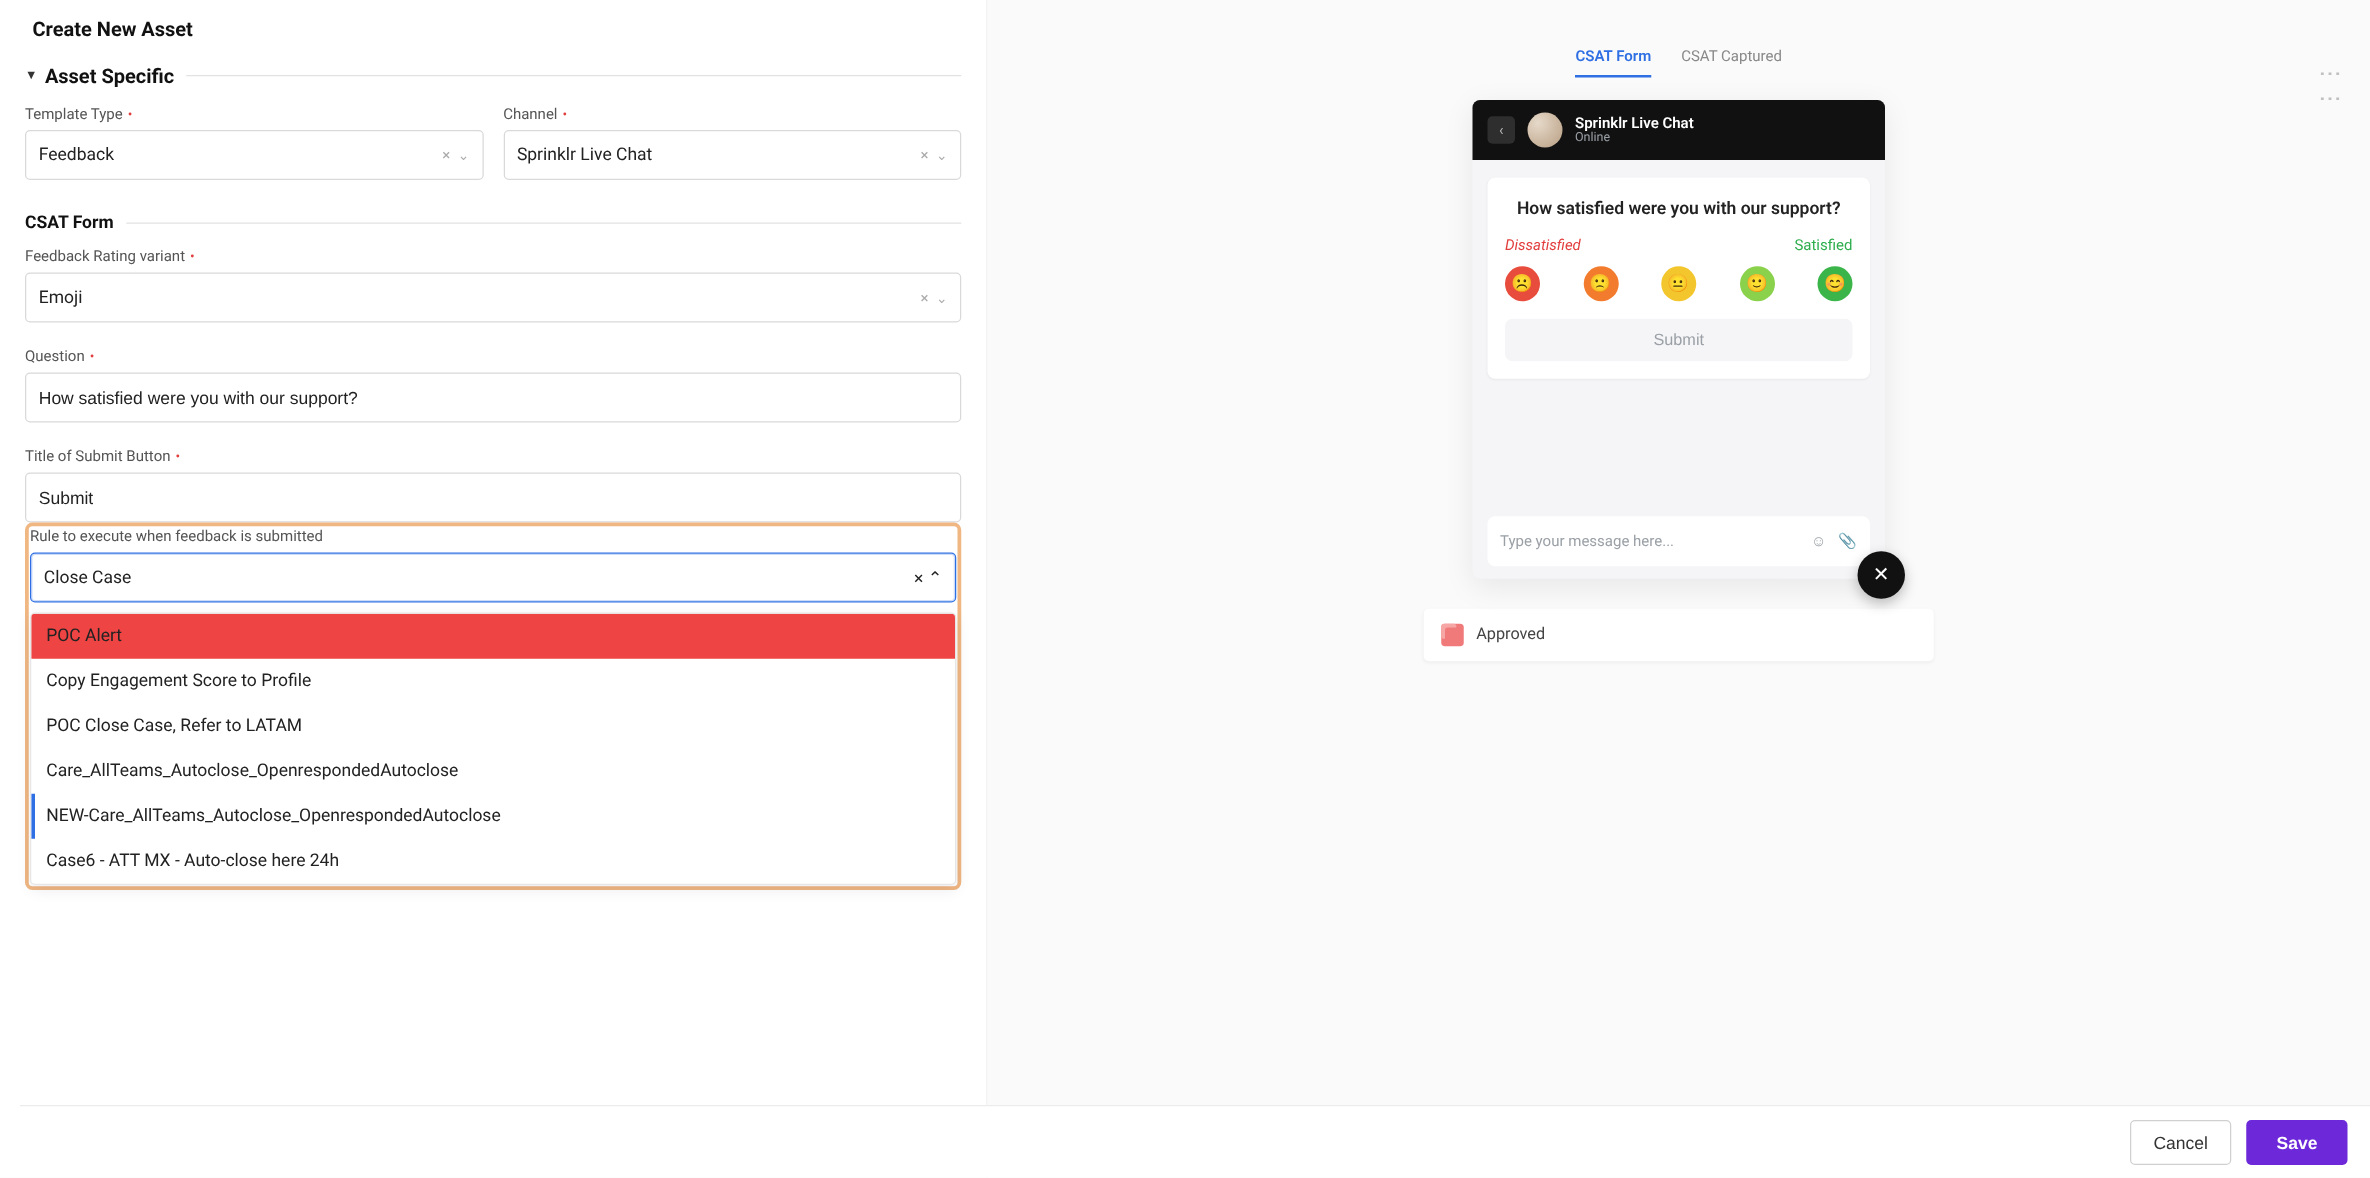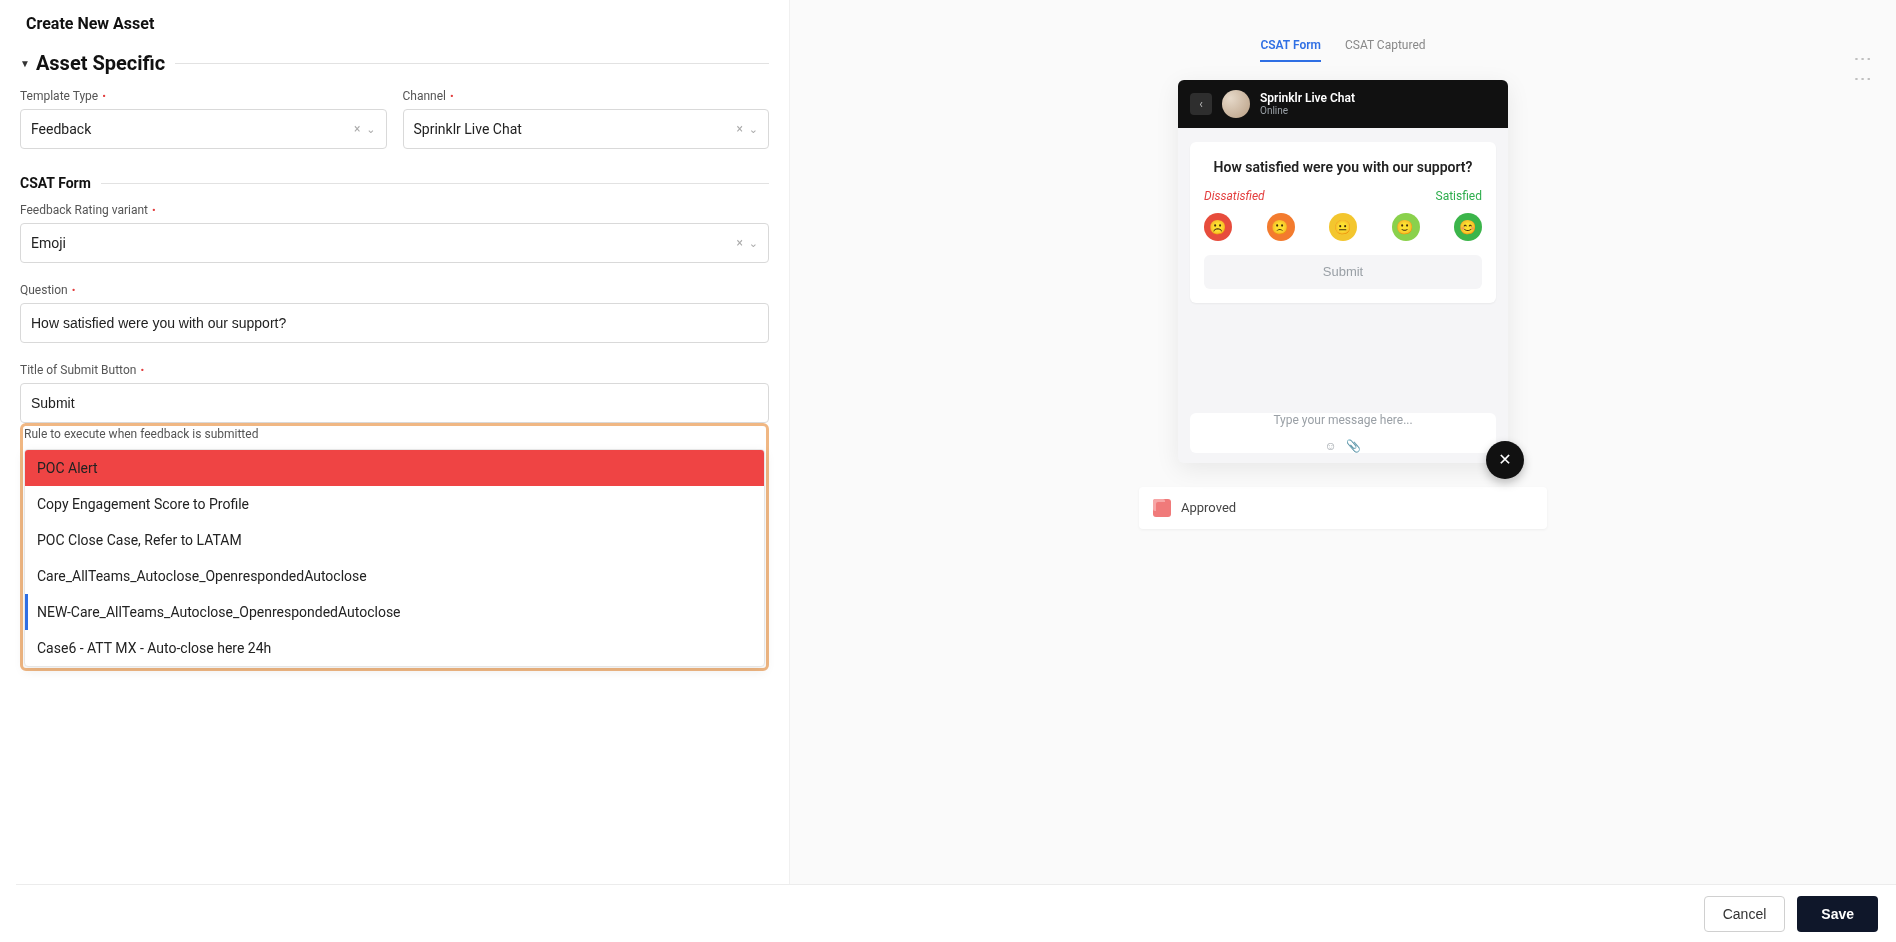--- a/index.html
+++ b/index.html
@@ -14,21 +14,21 @@
     position: relative;
   }
   
   .main { display:flex; height: 100%; }
   .left { width: 790px; padding: 14px 20px 0 20px; border-right: 1px solid #f0f0f0; background:#fff; position:relative;}
   .right { flex:1; background:#fafafa; position:relative; padding-top:38px; }
 
   .page-title { font-size:16px; font-weight:700; margin-bottom:18px; padding-left:6px;}
   .section-row { display:flex; align-items:center; margin-bottom:14px; }
   .collapse-caret { font-size:10px; margin-right:6px; color:#333; cursor:pointer;}
-  .section-title { font-size:20px; font-weight:700; }
+  .section-title { font-size:16px; font-weight:700; }
   .section-line { flex:1; height:1px; background:#e2e2e2; margin-left:10px;}
 
   .row2 { display:flex; gap:16px; margin-bottom:26px; }
   .field { flex:1; }
   .field-full { width:100%; }
   .field-label { font-size:12px; color:#555; margin-bottom:6px; display:flex; align-items:center; gap:4px;}
   .req { color:#e23e3e; font-size:11px; line-height:1; }
   .input {
     width:100%; height:40px; border:1px solid #d9d9d9; border-radius:4px;
     background:#fff; display:flex; align-items:center; padding:0 10px;
@@ -105,21 +105,21 @@
   .e4 { background:#8ad14c; }
   .e5 { background:#3bb54a; }
   .eface { font-size:14px; filter: grayscale(0); }
   .submit-btn {
     margin-top:14px; width:100%; height:34px; border-radius:6px;
     background:#f5f5f7; border:none; color:#9aa0a6; font-size:13px; font-weight:500;
   }
   .chat-input {
     margin:110px 12px 0 12px; height:40px; background:#fff; border-radius:6px;
     display:flex; align-items:center; padding:0 10px; justify-content:space-between;
-    color:#9aa0a6; font-size:12px;flex-direction:column;
+    color:#9aa0a6; font-size:12px;
   }
   .chat-input .ci-icons { display:flex; gap:10px; color:#9aa0a6;}
   .close-fab {
     position:absolute; right:-16px; bottom:-16px; width:38px; height:38px;
     border-radius:50%; background:#111; color:#fff; display:flex;
     align-items:center; justify-content:center; font-size:16px; box-shadow:0 4px 10px rgba(0,0,0,0.25);
   }
 
   .approved-row {
     width:408px; margin:24px auto 0 auto; background:#fff; border-radius:4px;
@@ -135,21 +135,21 @@
   .footer {
     position:absolute; bottom:0; left:16px; right:0; height:58px;
     border-top:1px solid #ececec; background:#fff;
     display:flex; justify-content:flex-end; align-items:center; padding:0 18px; gap:12px;
   }
   .btn-cancel {
     height:36px; padding:0 18px; border:1px solid #d0d0d0; background:#fff;
     border-radius:4px; font-size:14px; color:#333; cursor:pointer;
   }
   .btn-save {
-    height:36px; padding:0 24px; border:none; background:#0f172a; color:#fff;
+    height:36px; padding:0 24px; border:none; background:#6d28d9; color:#fff;
     border-radius:4px; font-size:14px; font-weight:600; cursor:pointer;
   }
   .drag-dots {
     position:absolute; top:50px; right:22px; color:#c0c0c0; font-size:18px; letter-spacing:2px;
     writing-mode:vertical-rl;
   }
 </style>
 </head>
 <body>
 
@@ -224,20 +224,27 @@
       <div class="field-label">
         <span>Title of Submit Button</span>
         <span class="req">•</span>
       </div>
       <input class="text-input" value="Submit" style="">
     </div>
 
     <div class="rule-wrap">
       <div class="field-label">
         <span>Rule to execute when feedback is submitted</span>
+      </div>
+      <div class="rule-input focused">
+        <span class="value">Close Case</span>
+        <span class="icons">
+          <span class="clear">×</span>
+          <span class="chev">⌃</span>
+        </span>
       </div>
       <div class="dropdown" id="rule-dropdown">
           <div class="dd-item hover">POC Alert</div>
           <div class="dd-item">Copy Engagement Score to Profile</div>
           <div class="dd-item">POC Close Case, Refer to LATAM</div>
           <div class="dd-item">Care_AllTeams_Autoclose_OpenrespondedAutoclose</div>
           <div class="dd-item selected">NEW-Care_AllTeams_Autoclose_OpenrespondedAutoclose</div>
           <div class="dd-item">Case6 - ATT MX - Auto-close here 24h</div>
         </div>
     </div>

